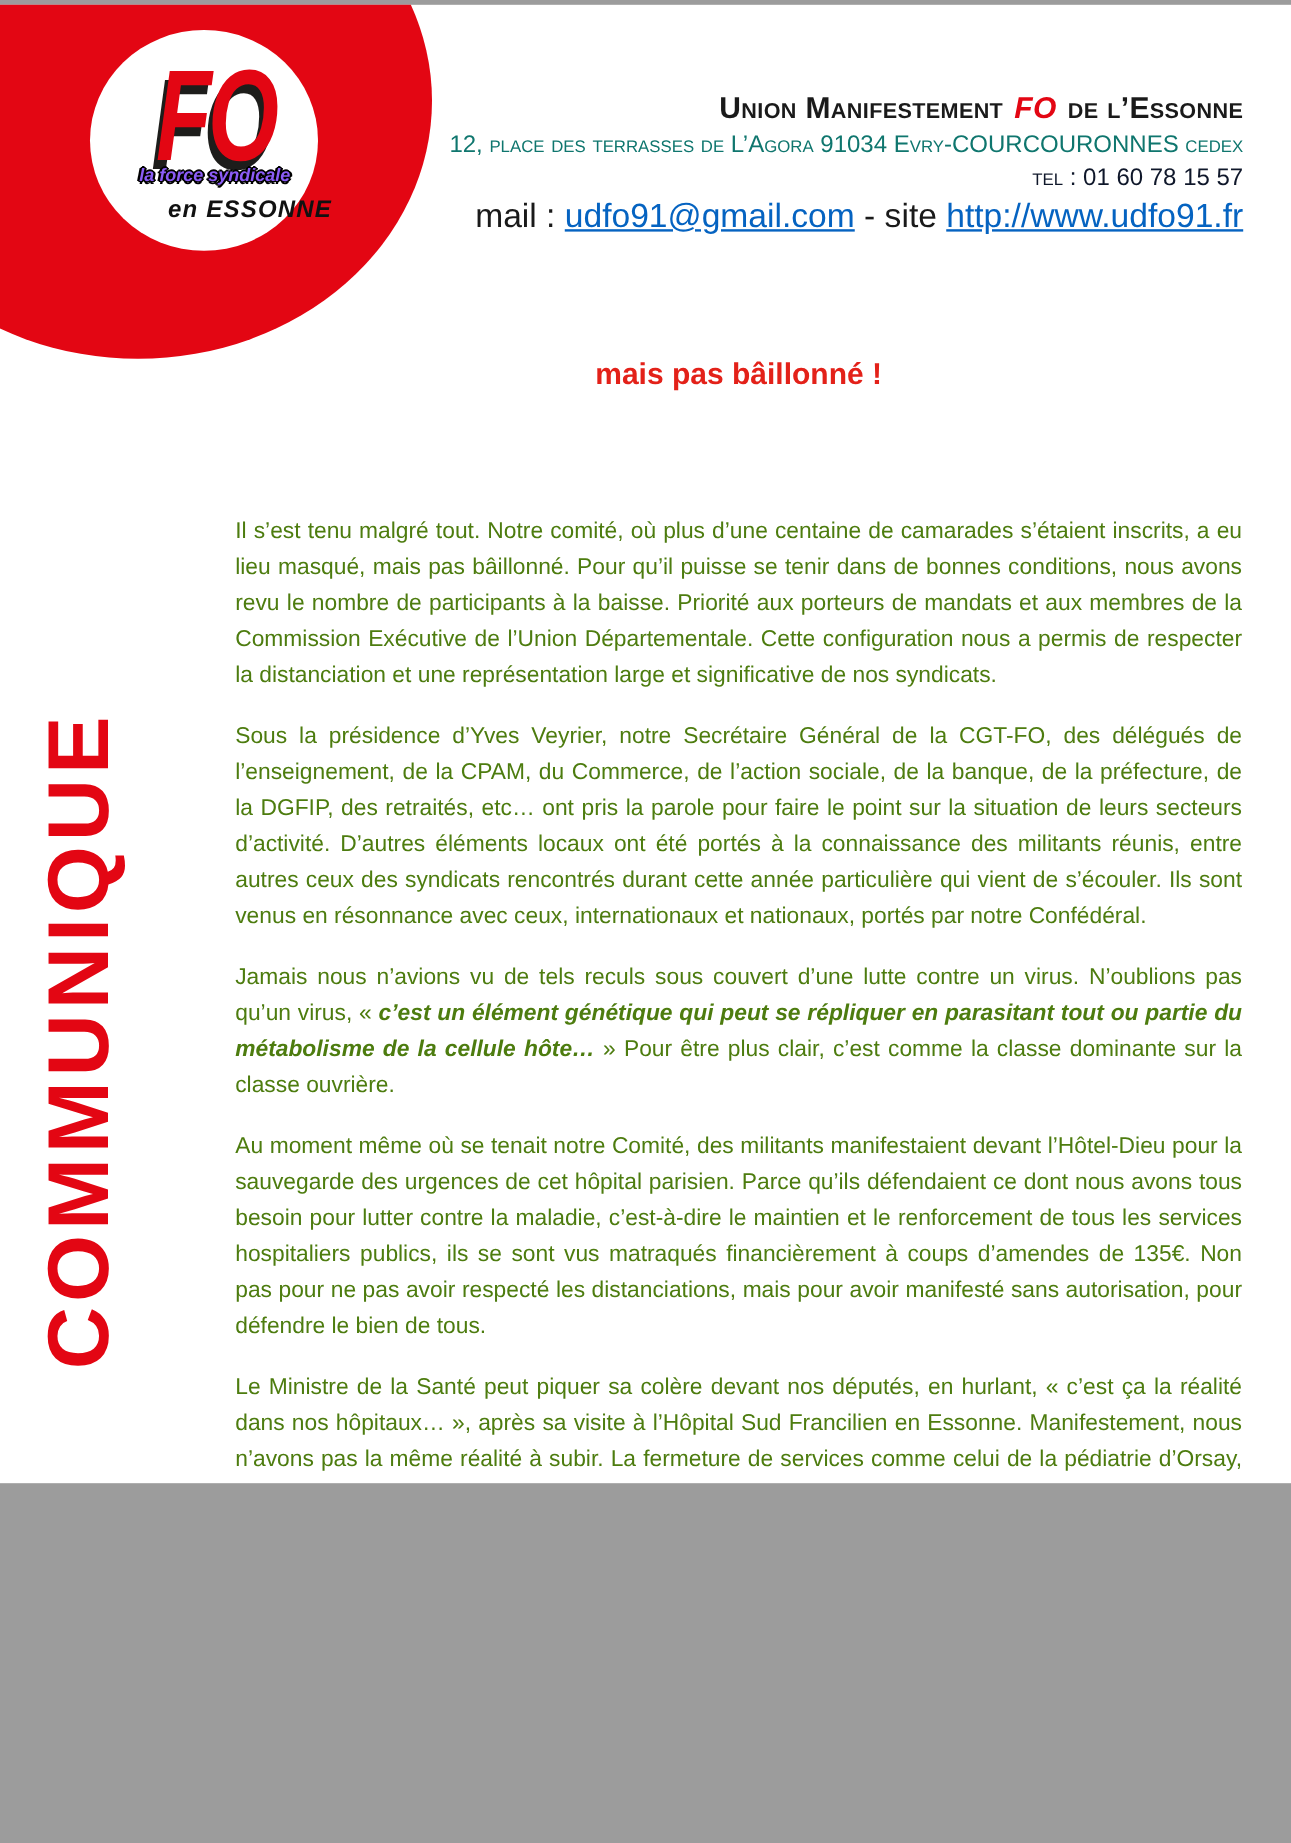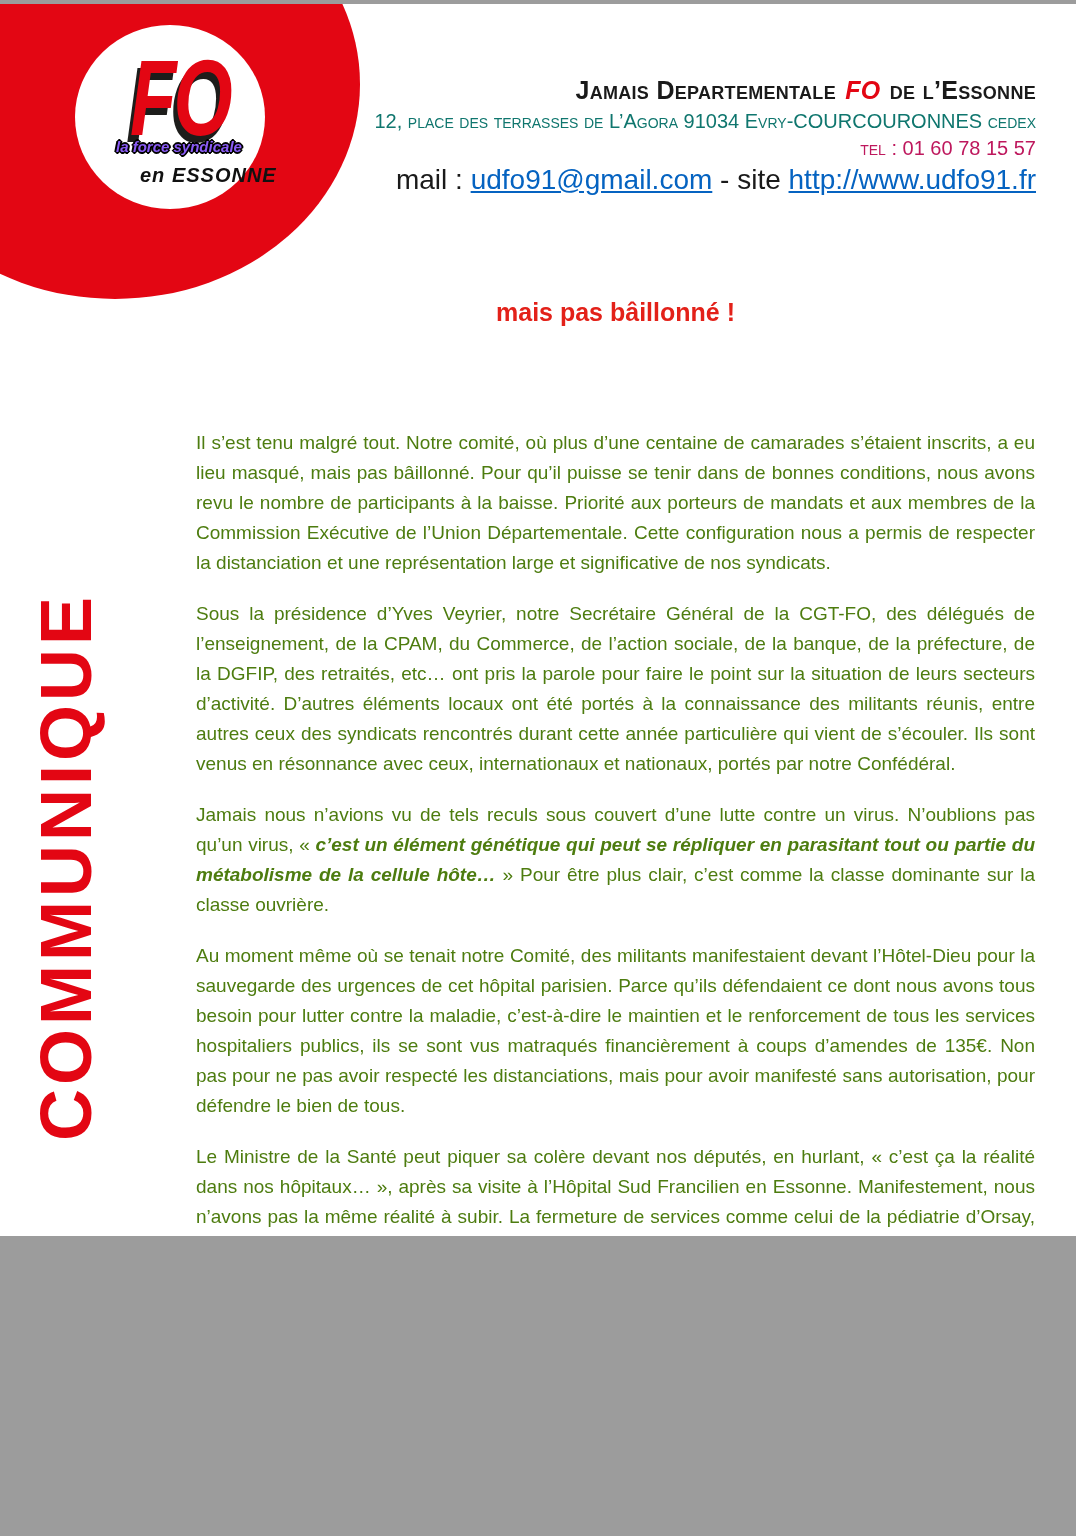--- a/index.html
+++ b/index.html
@@ -45,21 +45,21 @@
     position: absolute; left: 140px; top: 160px;
     font-size: 20px; font-style: italic; font-weight: 600;
     letter-spacing: 1px; white-space: nowrap; color: #111111;
   }
 
   
   .org-header { position: absolute; top: 72px; right: 40px; text-align: right; }
   .org-line { font-size: 25px; font-weight: bold; font-variant: small-caps; letter-spacing: 0.3px; color: #1a1a1a; }
   .org-fo { color: var(--fo-red, #e30613); font-style: italic; padding: 0 2px; }
   .org-addr { font-size: 20px; font-variant: small-caps; margin-top: 5px; color: #0f766e; }
-  .org-tel  { font-size: 20px; font-variant: small-caps; margin-top: 4px; color: #be185d; }
+  .org-tel  { font-size: 20px; font-variant: small-caps; margin-top: 4px; color: #0f172a; }
   .org-mail { font-size: 28px; margin-top: 4px; color: #1a1a1a; }
   .link { color: var(--link-blue, #0563c1); text-decoration: underline; cursor: pointer; }
 
   
   .doc-title {
     position: absolute; left: 196px; top: 268px; width: 839px;
     text-align: center; font-size: 25px; font-weight: bold;
     color: var(--title-red, #e32119); line-height: 32px;
   }
   .doc-title .line2 { margin-top: 24px; }
@@ -89,21 +89,21 @@
   <div class="logo">
     <div class="logo-blob"></div>
     <div class="logo-white"></div>
     <div class="logo-fo">FO</div>
     <div class="logo-tagline">la force syndicale</div>
     <div class="logo-region">en ESSONNE</div>
   </div>
 
   <div class="org-header">
     <div class="org-line">
-      <span>Jamais Departementale </span><span class="org-fo">FO</span><span> de l’Essonne</span>
+      <span>Union Manifestement </span><span class="org-fo">FO</span><span> de l’Essonne</span>
     </div>
     <div class="org-addr">12, place des terrasses de L’Agora 91034 Evry-COURCOURONNES cedex</div>
     <div class="org-tel">tel : 01 60 78 15 57</div>
     <div class="org-mail">
       <span>mail : </span><a class="link">udfo91@gmail.com</a><span> - site </span><a class="link">http://www.udfo91.fr</a>
     </div>
   </div>
 
   <div class="doc-title">
     <div class="line2">mais pas bâillonné !</div>

